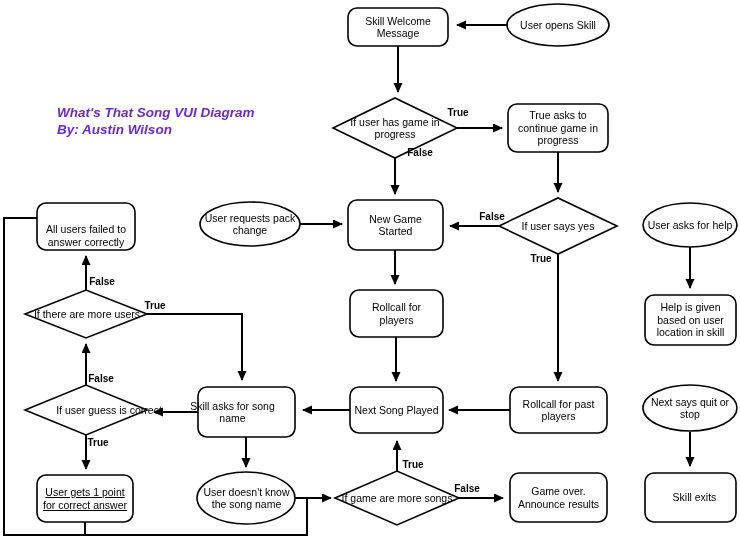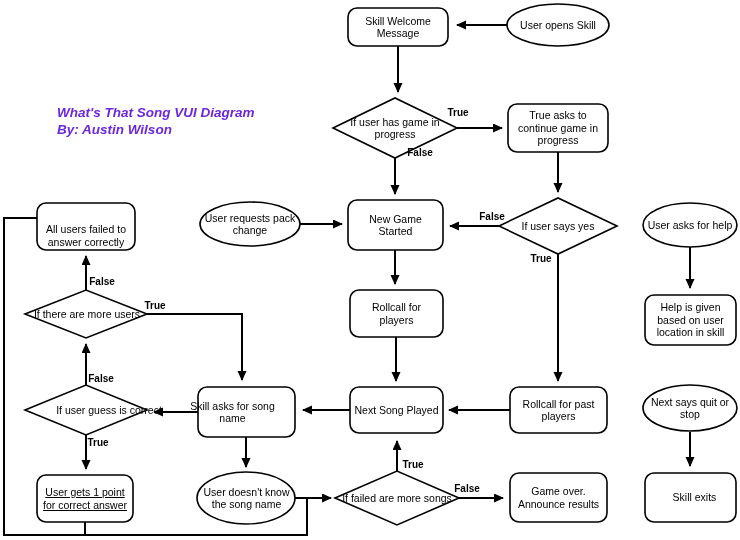--- a/index.html
+++ b/index.html
@@ -114,21 +114,21 @@
   <div class="node-label" style="left:645px;top:295px;width:91px;height:50px;">Help is given based on user location in skill</div>
   <div class="node-label" style="left:27px;top:290px;width:120px;height:48px;">If there are more users</div>
   <div class="node-label" style="left:350px;top:290px;width:93px;height:47px;">Rollcall for players</div>
   <div class="node-label" style="left:27px;top:385px;width:120px;height:50px;margin-left:22px;">If user guess is correct</div>
   <div class="node-label" style="left:184px;top:387px;width:97px;height:50px;text-align:center;">Skill asks for song name</div>
   <div class="node-label" style="left:350px;top:387px;width:93px;height:46px;">Next Song Played</div>
   <div class="node-label" style="left:510px;top:387px;width:97px;height:46px;">Rollcall for past players</div>
   <div class="node-label" style="left:643px;top:385px;width:94px;height:46px;">Next says quit or stop</div>
   <div class="node-label" style="left:37px;top:475px;width:96px;height:47px;text-decoration:underline;">User gets 1 point for correct answer</div>
   <div class="node-label" style="left:198px;top:473px;width:97px;height:50px;">User doesn't know the song name</div>
-  <div class="node-label" style="left:337px;top:471px;width:120px;height:54px;">If failed are more songs</div>
+  <div class="node-label" style="left:337px;top:471px;width:120px;height:54px;">If game are more songs</div>
   <div class="node-label" style="left:510px;top:473px;width:97px;height:49px;">Game over. Announce results</div>
   <div class="node-label" style="left:645px;top:473px;width:99px;height:49px;">Skill exits</div>
 
   <div class="edge-label" style="left:458px;top:112px;">True</div>
   <div class="edge-label" style="left:420px;top:152px;">False</div>
   <div class="edge-label" style="left:492px;top:216px;">False</div>
   <div class="edge-label" style="left:541px;top:258px;">True</div>
   <div class="edge-label" style="left:102px;top:281px;">False</div>
   <div class="edge-label" style="left:155px;top:305px;">True</div>
   <div class="edge-label" style="left:101px;top:378px;">False</div>

